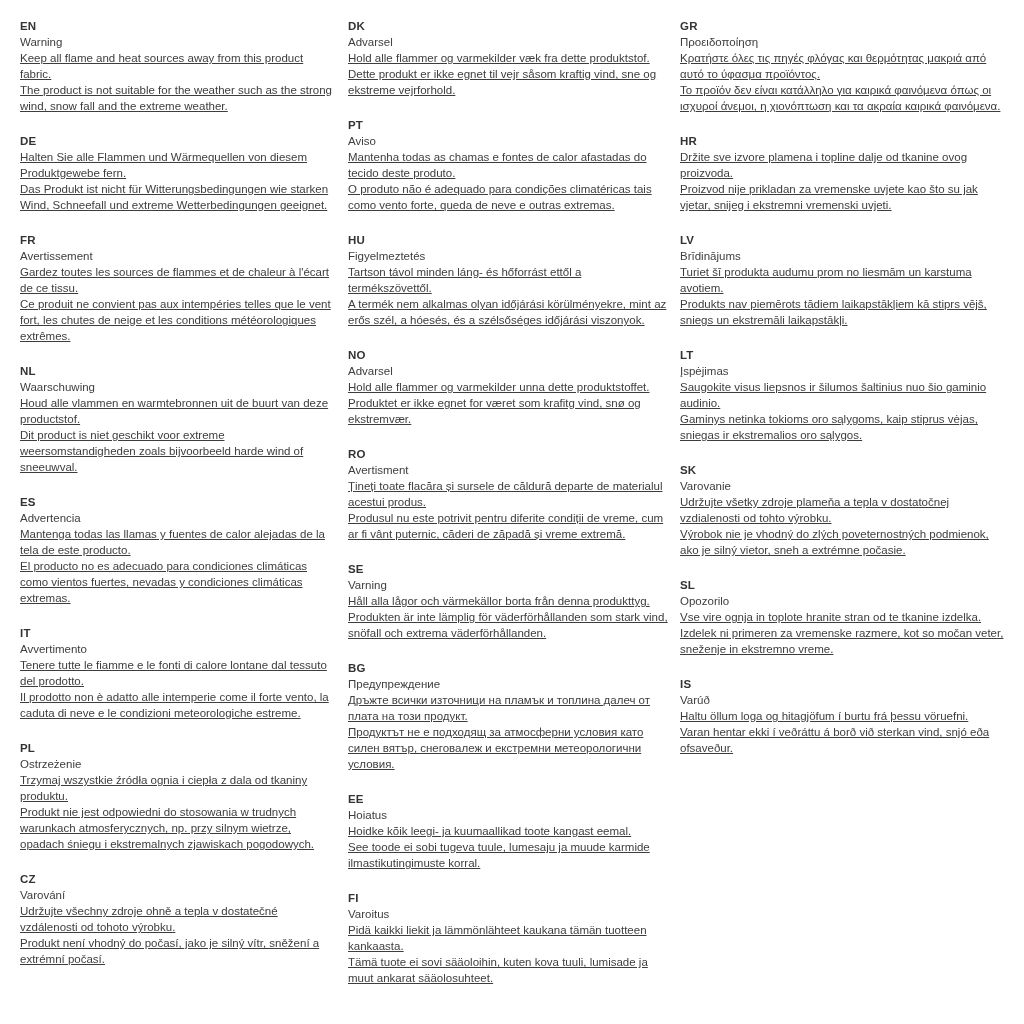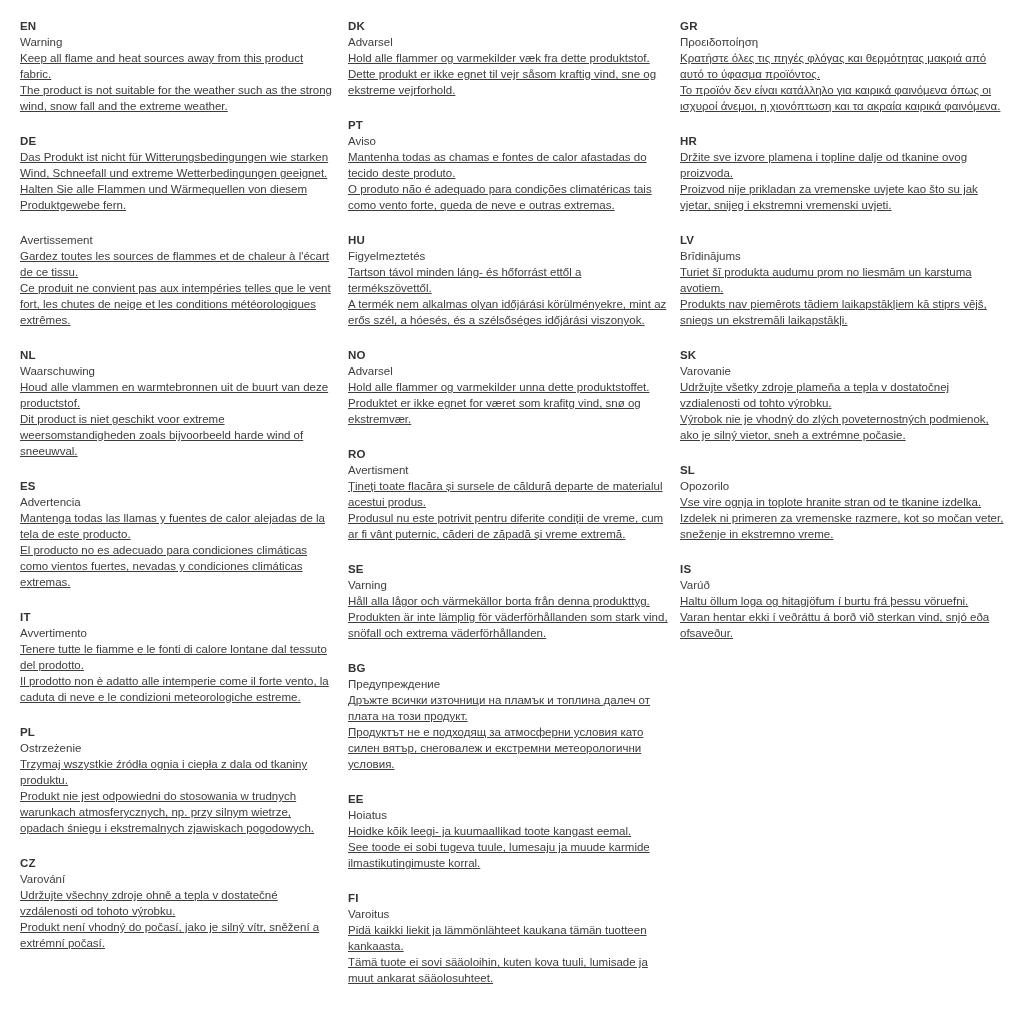--- a/index.html
+++ b/index.html
@@ -43,24 +43,25 @@
 <div class="page">
   <div class="column">
       <section class="block">
         <div class="code">EN</div>
         <div class="title">Warning</div>
         <p class="para">Keep all flame and heat sources away from this product fabric.</p>
         <p class="para">The product is not suitable for the weather such as the strong wind, snow fall and the extreme weather.</p>
       </section>
       <section class="block">
         <div class="code">DE</div>
+        <p class="para">Halten Sie alle Flammen und Wärmequellen von diesem Produktgewebe fern.</p>
         <p class="para">Das Produkt ist nicht für Witterungsbedingungen wie starken Wind, Schneefall und extreme Wetterbedingungen geeignet.</p>
-        <p class="para">Halten Sie alle Flammen und Wärmequellen von diesem Produktgewebe fern.</p>
       </section>
       <section class="block">
+        <div class="code">FR</div>
         <div class="title">Avertissement</div>
         <p class="para">Gardez toutes les sources de flammes et de chaleur à l'écart de ce tissu.</p>
         <p class="para">Ce produit ne convient pas aux intempéries telles que le vent fort, les chutes de neige et les conditions météorologiques extrêmes.</p>
       </section>
       <section class="block">
         <div class="code">NL</div>
         <div class="title">Waarschuwing</div>
         <p class="para">Houd alle vlammen en warmtebronnen uit de buurt van deze productstof.</p>
         <p class="para">Dit product is niet geschikt voor extreme weersomstandigheden zoals bijvoorbeeld harde wind of sneeuwval.</p>
       </section>
@@ -157,20 +158,26 @@
         <p class="para">Držite sve izvore plamena i topline dalje od tkanine ovog proizvoda.</p>
         <p class="para">Proizvod nije prikladan za vremenske uvjete kao što su jak vjetar, snijeg i ekstremni vremenski uvjeti.</p>
       </section>
       <section class="block">
         <div class="code">LV</div>
         <div class="title">Brīdinājums</div>
         <p class="para">Turiet šī produkta audumu prom no liesmām un karstuma avotiem.</p>
         <p class="para">Produkts nav piemērots tādiem laikapstākļiem kā stiprs vējš, sniegs un ekstremāli laikapstākļi.</p>
       </section>
       <section class="block">
+        <div class="code">LT</div>
+        <div class="title">Įspėjimas</div>
+        <p class="para">Saugokite visus liepsnos ir šilumos šaltinius nuo šio gaminio audinio.</p>
+        <p class="para">Gaminys netinka tokioms oro sąlygoms, kaip stiprus vėjas, sniegas ir ekstremalios oro sąlygos.</p>
+      </section>
+      <section class="block">
         <div class="code">SK</div>
         <div class="title">Varovanie</div>
         <p class="para">Udržujte všetky zdroje plameňa a tepla v dostatočnej vzdialenosti od tohto výrobku.</p>
         <p class="para">Výrobok nie je vhodný do zlých poveternostných podmienok, ako je silný vietor, sneh a extrémne počasie.</p>
       </section>
       <section class="block">
         <div class="code">SL</div>
         <div class="title">Opozorilo</div>
         <p class="para">Vse vire ognja in toplote hranite stran od te tkanine izdelka.</p>
         <p class="para">Izdelek ni primeren za vremenske razmere, kot so močan veter, sneženje in ekstremno vreme.</p>

